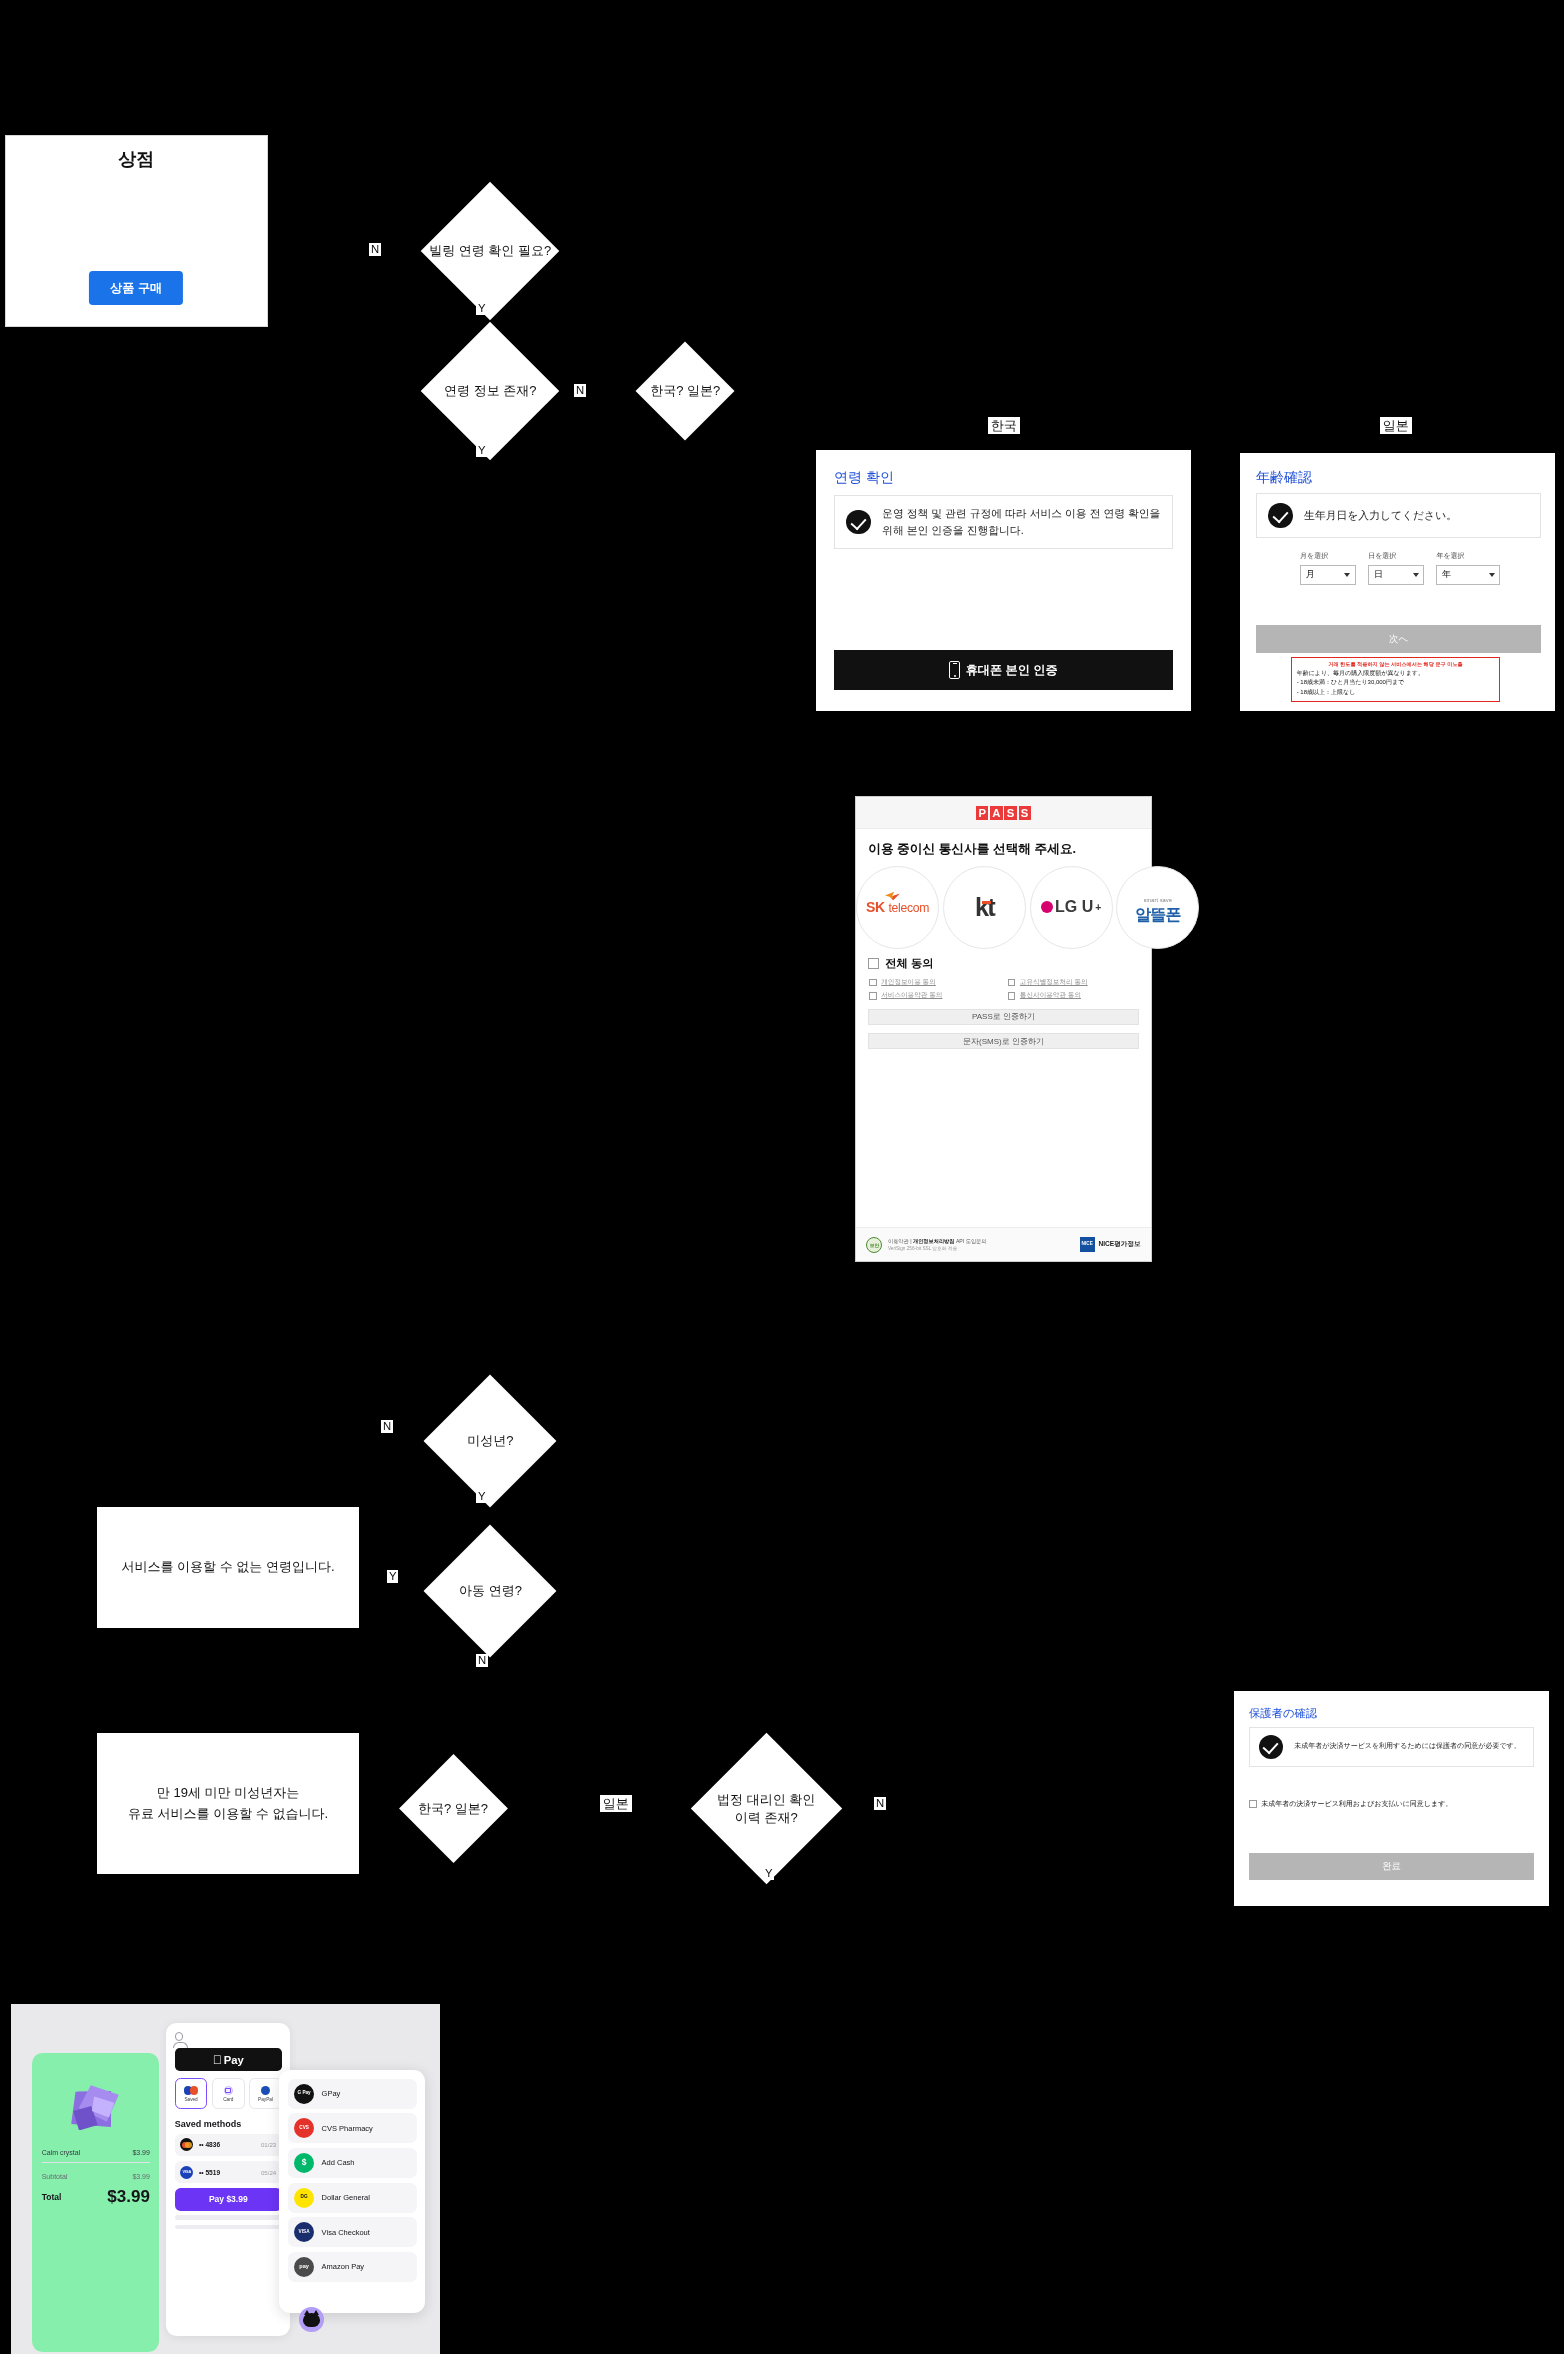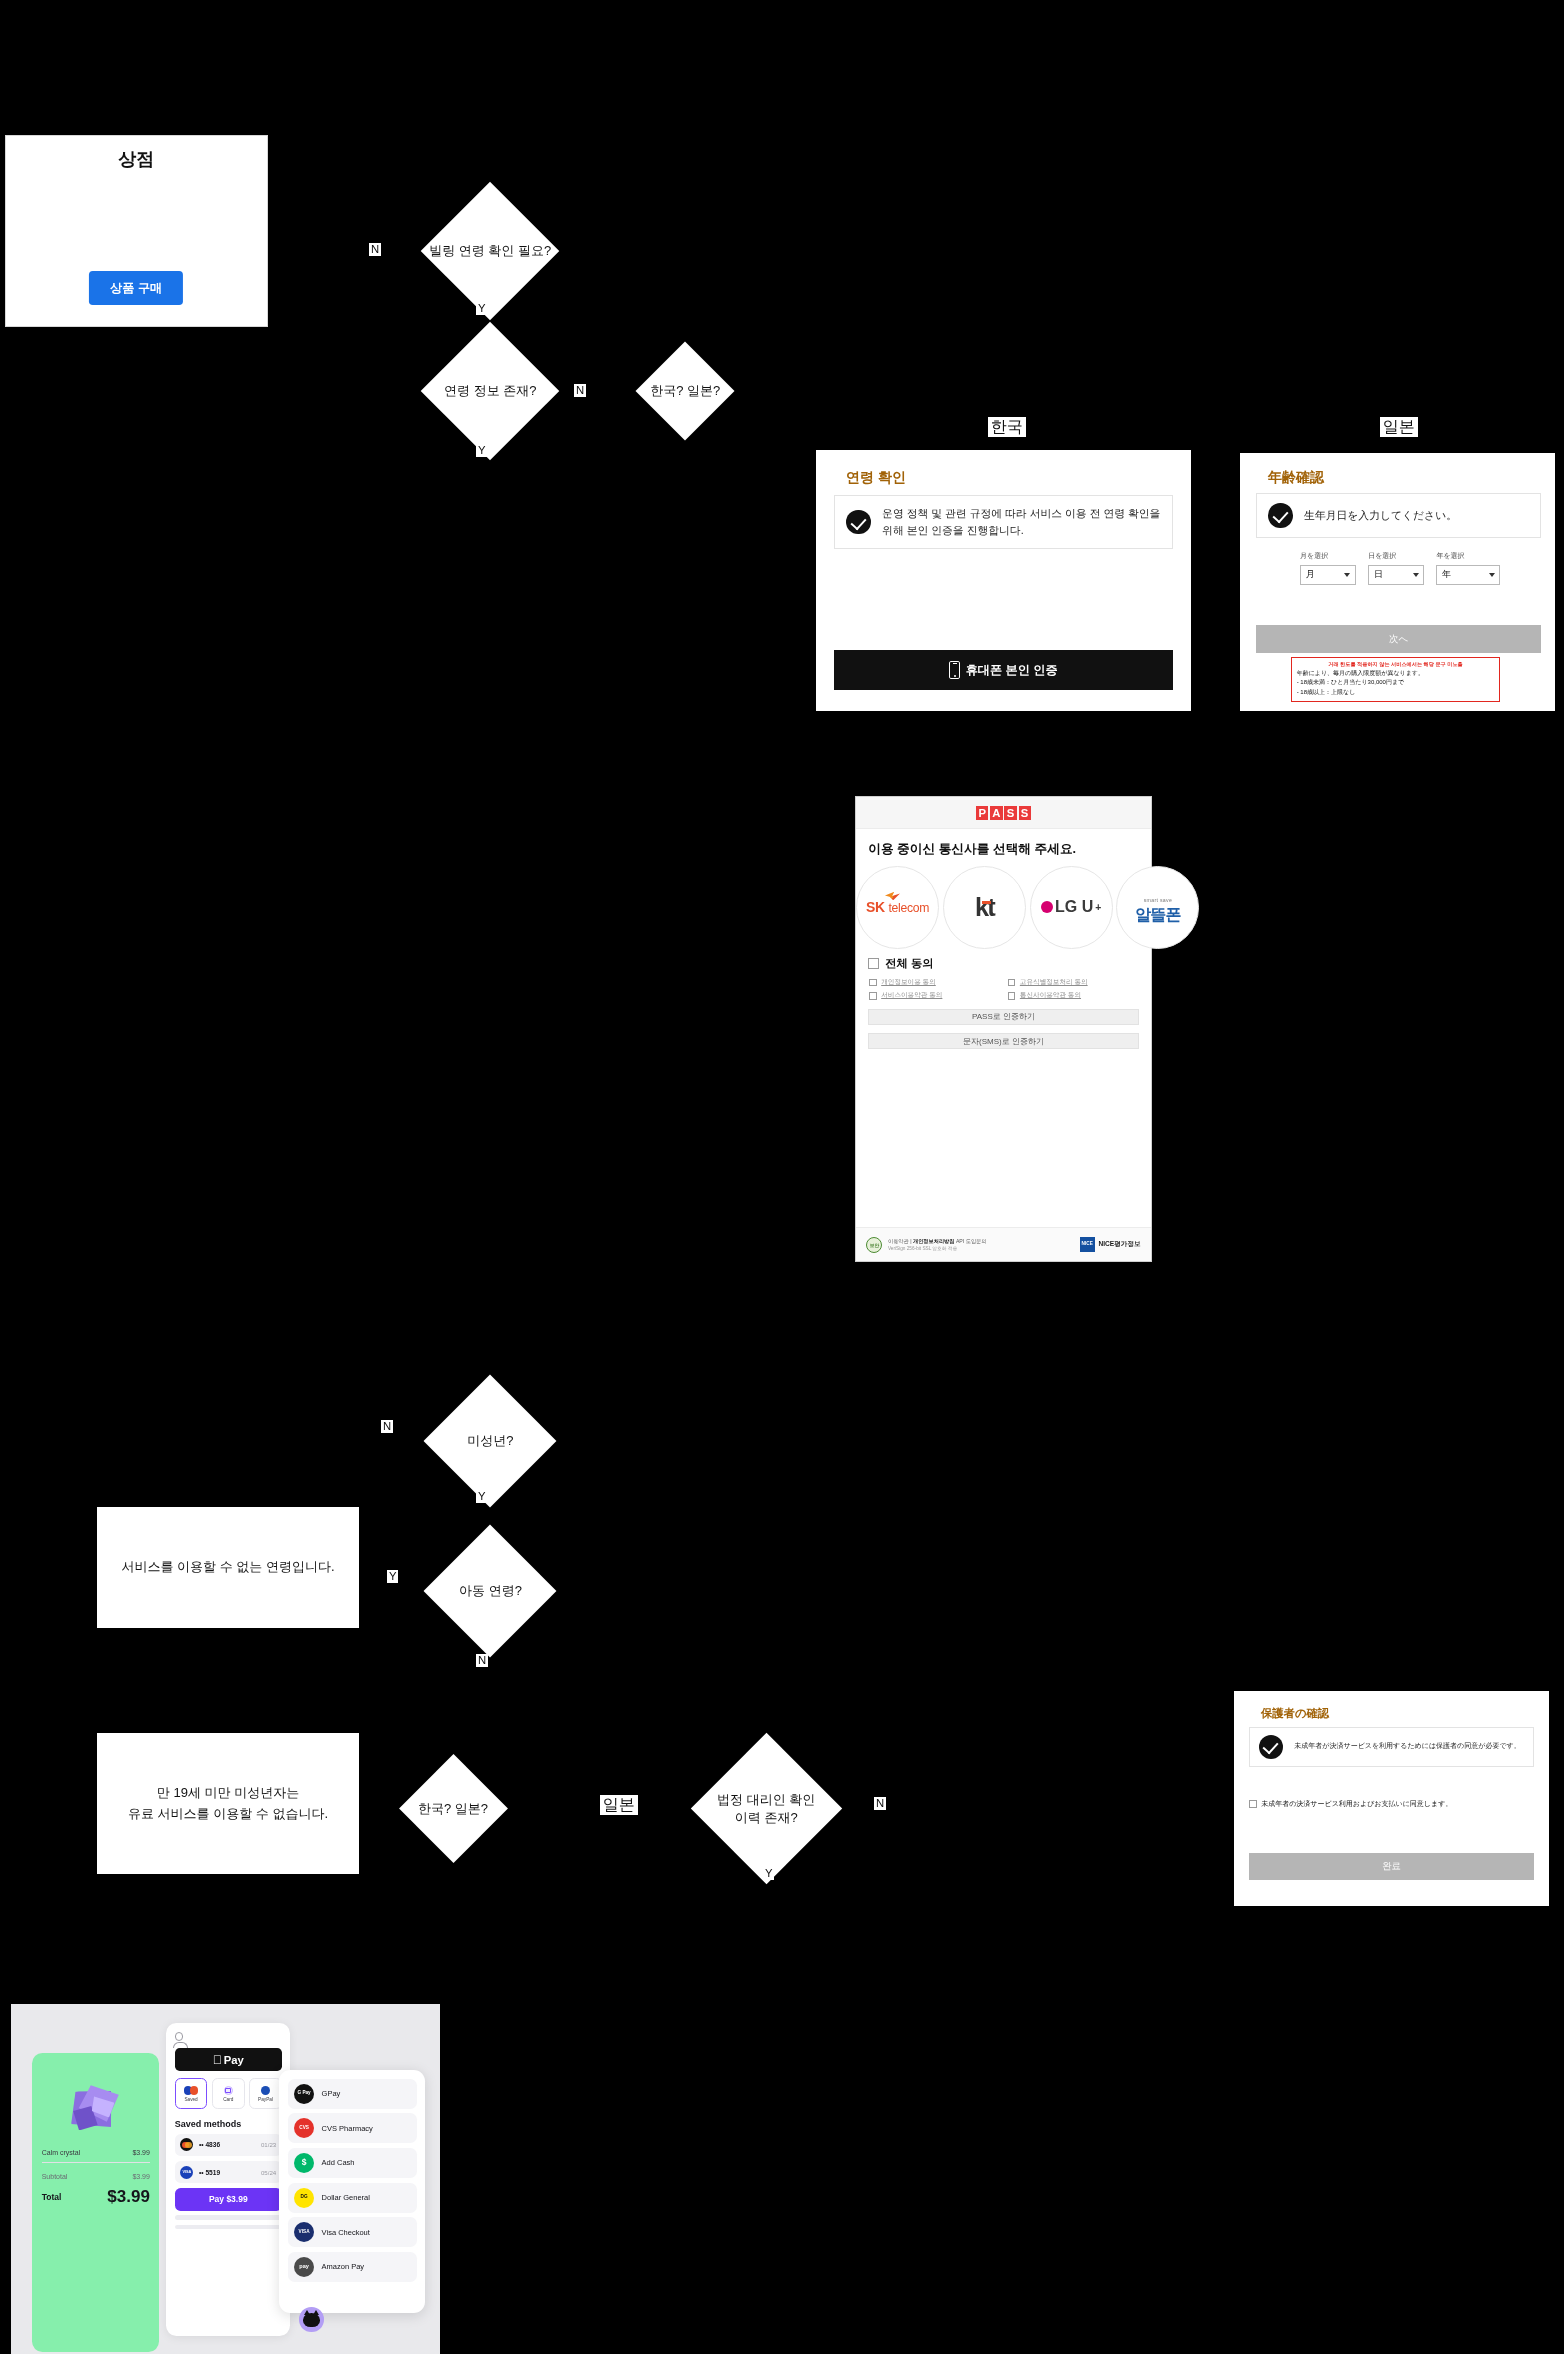--- a/index.html
+++ b/index.html
@@ -38,21 +38,21 @@
   }
   .edgelabel {
     position:absolute;
     background:#fff;
     color:#111;
     font-size:11.3px;
     line-height:1;
     padding:0.9px 1.9px;
     white-space:nowrap;
   }
-  .edgelabel.ko { font-size:16px; padding:1.9px 2.8px; }
+  .edgelabel.ko { font-size:13px; padding:1.9px 2.8px; }
 
   
   .store-card {
     position:absolute;
     left:4.7px; top:135px; width:263px; height:192px;
     background:#fff; border:0.9px solid #d8d8d8;
   }
   .store-title {
     text-align:center; margin-top:11.3px;
     font-size:18px; font-weight:700; color:#111;
@@ -61,21 +61,21 @@
     position:absolute; left:50%; transform:translateX(-50%);
     bottom:21px;
     background:#1a73e8; color:#fff;
     font-size:12.2px; font-weight:700;
     border:none; border-radius:3.8px;
     padding:8.5px 21px; cursor:pointer;
   }
 
   
   .panel { position:absolute; background:#fff; }
-  .panel-title { font-size:14px; font-weight:700; color:#a16207;margin-left:12px; }
+  .panel-title { font-size:14px; font-weight:400; color:#1d4ed8; }
   .notice {
     border:0.9px solid #e3e3e3;
     display:flex; align-items:center; gap:11.3px;
     padding:9.4px 11.3px;
   }
   .check-circle {
     flex:none;
     width:24.5px; height:24.5px; border-radius:50%;
     background:#111;
     position:relative;

